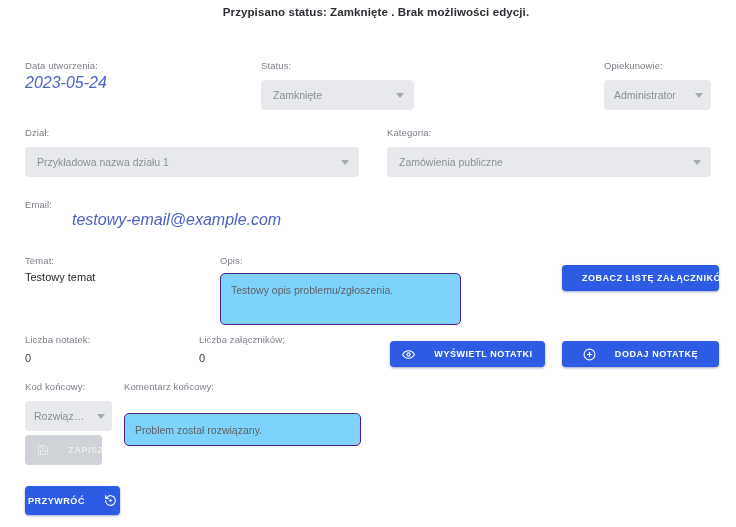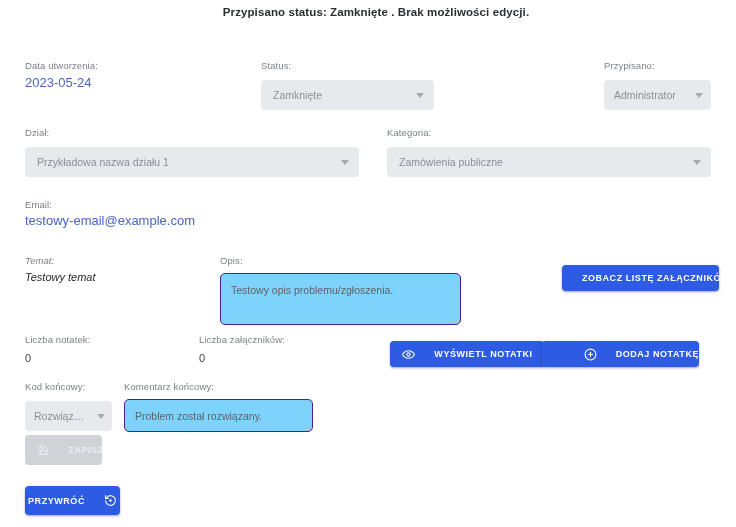--- a/index.html
+++ b/index.html
@@ -42,41 +42,43 @@
 
   
   .field-label {
     font-size: 9.5px;
     color: #7a7f87;
     line-height: 12px;
     letter-spacing: .1px;
     white-space: nowrap;
   }
   .value-blue {
-    font-size: 13px;
+    font-size: 16px;
     color: #4b63c4;
     line-height: 15px;
     margin-top: 3px;
     white-space: nowrap;
+    font-style: italic;
   }
   .value-dark {
     font-size: 11px;
     color: #25282c;
     line-height: 15px;
     margin-top: 3px;
     white-space: nowrap;
   }
   .value-plain {
     font-size: 11px;
     color: #3c4043;
     line-height: 15px;
     margin-top: 5px;
   }
   a.value-blue {
     text-decoration: none;
+    margin-left: 47px;
   }
 
   
   .select {
     background: #e7e9ec;
     border-radius: 4px;
     height: 30px;
     display: flex;
     align-items: center;
     padding: 0 10px 0 12px;
@@ -194,28 +196,28 @@
     <span class="banner-text">Przypisano status: Zamknięte . Brak możliwości edycji.</span>
   </div>
 
   <div class="abs" style="left:25px; top:60px; width:200px;">
     <div class="field-label">Data utworzenia:</div>
     <div class="value-blue">2023-05-24</div>
   </div>
 
   <div class="abs" style="left:261px; top:60px; width:173px;">
     <div class="field-label">Status:</div>
-    <div class="select" style="margin-top:8px; width:173px;">
+    <div class="select" style="margin-top:8px; width:153px;">
       <span class="sel-text">Zamknięte</span>
       <span class="caret"></span>
     </div>
   </div>
 
   <div class="abs" style="left:604px; top:60px; width:107px;">
-    <div class="field-label">Przypisano:</div>
+    <div class="field-label">Opiekunowie:</div>
     <div class="select" style="margin-top:8px; width:107px; padding:0 8px 0 10px;">
       <span class="sel-text">Administrator</span>
       <span class="caret"></span>
     </div>
   </div>
 
   <div class="abs" style="left:25px; top:127px; width:334px;">
     <div class="field-label">Dział:</div>
     <div class="select" style="margin-top:8px; width:334px;">
       <span class="sel-text">Przykładowa nazwa działu 1</span>
@@ -229,21 +231,21 @@
       <span class="sel-text">Zamówienia publiczne</span>
       <span class="caret"></span>
     </div>
   </div>
 
   <div class="abs" style="left:25px; top:199px; width:300px;">
     <div class="field-label">Email:</div>
     <a class="value-blue" href="#">testowy-email@example.com</a>
   </div>
 
-  <div class="abs" style="left:25px; top:255px; width:180px;font-style:italic;">
+  <div class="abs" style="left:25px; top:255px; width:180px;">
     <div class="field-label">Temat:</div>
     <div class="value-dark">Testowy temat</div>
   </div>
 
   <div class="abs" style="left:220px; top:255px; width:241px;">
     <div class="field-label">Opis:</div>
     <div class="textarea" style="margin-top:6px; width:241px; height:52px;">
       <div class="ta-text">Testowy opis problemu/zgłoszenia.</div>
       <span class="ta-grip"></span>
     </div>
@@ -271,42 +273,42 @@
   <div class="abs btn btn-primary" style="left:390px; top:341px; width:155px; height:26px;">
     <span class="btn-icon">
       <svg width="13" height="13" viewBox="0 0 24 24" fill="none" stroke="#ffffff" stroke-width="2" stroke-linecap="round" stroke-linejoin="round">
         <path d="M1 12s4-7 11-7 11 7 11 7-4 7-11 7-11-7-11-7z"></path>
         <circle cx="12" cy="12" r="3"></circle>
       </svg>
     </span>
     <span class="btn-label">WYŚWIETL NOTATKI</span>
   </div>
 
-  <div class="abs btn btn-primary" style="left:542px; top:341px; width:157px; height:26px;justify-content:flex-end;">
+  <div class="abs btn btn-primary" style="left:562px; top:341px; width:157px; height:26px;">
     <span class="btn-icon">
       <svg width="13" height="13" viewBox="0 0 24 24" fill="none" stroke="#ffffff" stroke-width="2" stroke-linecap="round" stroke-linejoin="round">
         <circle cx="12" cy="12" r="10"></circle>
         <line x1="12" y1="8" x2="12" y2="16"></line>
         <line x1="8" y1="12" x2="16" y2="12"></line>
       </svg>
     </span>
     <span class="btn-label">DODAJ NOTATKĘ</span>
   </div>
 
   <div class="abs" style="left:25px; top:381px; width:87px;">
     <div class="field-label">Kod końcowy:</div>
     <div class="select" style="margin-top:8px; width:87px; padding:0 7px 0 9px;">
       <span class="sel-text">Rozwiązane</span>
       <span class="caret"></span>
     </div>
   </div>
 
   <div class="abs" style="left:124px; top:381px; width:237px;">
     <div class="field-label">Komentarz końcowy:</div>
-    <div class="textarea" style="margin-top:6px; width:189px; height:33px;">
+    <div class="textarea" style="margin-top:20px; width:237px; height:33px;">
       <div class="ta-text">Problem został rozwiązany.</div>
       <span class="ta-grip"></span>
     </div>
   </div>
 
   <div class="abs btn btn-disabled" style="left:25px; top:435px; width:77px; height:30px;">
     <span class="btn-icon">
       <svg width="12" height="12" viewBox="0 0 24 24" fill="none" stroke="#ececec" stroke-width="2" stroke-linecap="round" stroke-linejoin="round">
         <path d="M19 21H5a2 2 0 0 1-2-2V5a2 2 0 0 1 2-2h11l5 5v11a2 2 0 0 1-2 2z"></path>
         <polyline points="17 21 17 13 7 13 7 21"></polyline>

